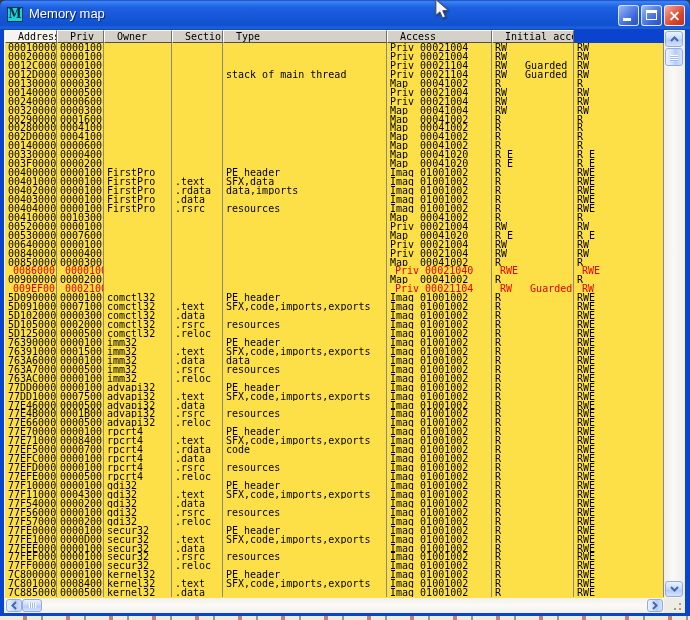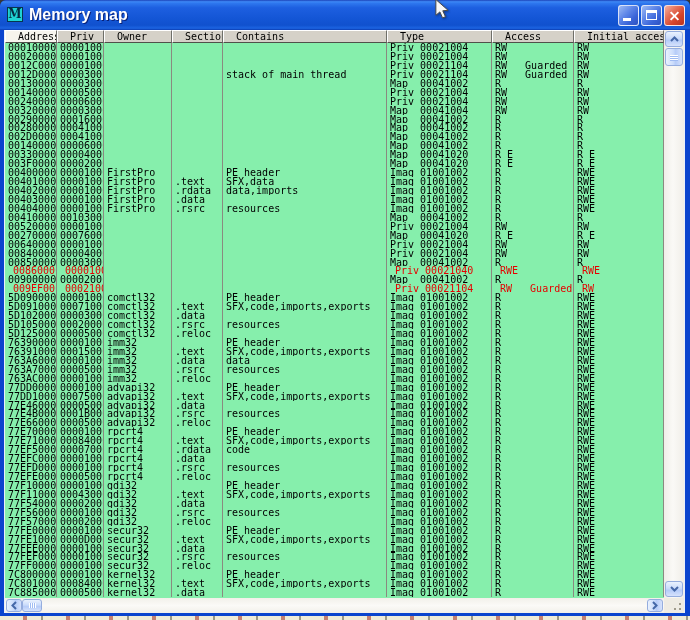--- a/index.html
+++ b/index.html
@@ -6,39 +6,39 @@
   *{box-sizing:border-box;}
   .window{position:absolute;left:0;top:0;width:690px;height:620px;background:#0A44CE;
           border-radius:6px 6px 0 0;overflow:hidden;font-family:"DejaVu Sans Mono",monospace;}
   
   .titlebar{position:absolute;left:0;top:0;width:690px;height:30px;border-radius:6px 6px 0 0;
     background:linear-gradient(180deg,#1C43B8 0%,#3E8AF8 6%,#2F79EF 10%,#1D5FE0 26%,#1456D6 60%,#1051CE 84%,#1C64E2 94%,#0A3CB0 100%);}
   .title-icon{position:absolute;left:7px;top:7px;width:16px;height:15px;background:#1FD3D3;
     border:1px solid #06354F;color:#042A44;font-family:"DejaVu Serif",serif;font-weight:bold;
     font-size:12px;line-height:13px;text-align:center;}
   .title-text{position:absolute;left:29px;top:6px;color:#FFFFFF;font-family:"Liberation Sans",sans-serif;
-    font-weight:bold;font-size:16px;text-shadow:1px 1px 0 rgba(8,28,110,0.9);}
+    font-weight:normal;font-size:13px;text-shadow:1px 1px 0 rgba(8,28,110,0.9);}
   .controls{position:absolute;right:5px;top:5px;display:flex;gap:2px;}
   .wbtn{position:relative;width:21px;height:21px;border-radius:3px;border:1px solid rgba(255,255,255,.8);}
   .wbtn.blue{background:linear-gradient(135deg,#9DBAF4 0%,#5E86E8 40%,#3A64D8 70%,#2E52C0 100%);}
   .wbtn.red{background:linear-gradient(135deg,#F4B0A0 0%,#E4705A 35%,#D6452C 65%,#B83420 100%);}
   .glyph-min{position:absolute;left:4px;bottom:4px;width:8px;height:3px;background:#fff;}
   .glyph-max{position:absolute;left:4px;top:4px;width:11px;height:10px;border:1px solid #fff;border-top:3px solid #fff;}
   .glyph-x1,.glyph-x2{position:absolute;left:4px;top:9px;width:11px;height:2px;background:#fff;}
   .glyph-x1{transform:rotate(45deg);} .glyph-x2{transform:rotate(-45deg);}
   
   .edge-line{position:absolute;top:30px;width:1px;height:583px;background:#E9EFF9;}
   
   .hdr-row{position:absolute;left:5px;top:30px;width:659px;height:13px;display:grid;
     grid-template-columns:52px 47px 68px 51px 164px 105px 82px 90px;}
   .hcell{background:#D5D1C8;border-top:1px solid #FFFFFF;border-left:1px solid #FFFFFF;
     border-right:1px solid #6F6F68;border-bottom:1px solid #50504A;
     font-size:10px;line-height:11px;padding-left:12px;color:#000;white-space:pre;overflow:hidden;}
   .hcell.selected{background:#F6F4ED;}
-  .tbody{position:absolute;left:5px;top:43px;width:659px;height:555px;background:#86efac;overflow:hidden;}
+  .tbody{position:absolute;left:5px;top:43px;width:659px;height:555px;background:#fde047;overflow:hidden;}
   .row{display:grid;grid-template-columns:52px 47px 68px 51px 164px 105px 82px 90px;height:8.95px;}
   .cell{font-size:10px;line-height:9px;padding-left:3px;color:#000;white-space:pre;overflow:hidden;
     border-right:1px solid #8A8A80;}
   .row.red .cell{color:#E60000;padding-left:8px;}
   
   .vscroll{position:absolute;left:664px;top:30px;width:20px;height:568px;
     background:linear-gradient(90deg,#F0EEE8 0%,#FAF9F6 45%,#F0EEE8 100%);}
   .hscroll{position:absolute;left:5px;top:598px;width:659px;height:15px;
     background:linear-gradient(180deg,#F2F0EA 0%,#FBFAF7 50%,#F2F0EA 100%);}
   .sbtn{position:absolute;border:1px solid #95ADDE;border-radius:3px;
@@ -87,21 +87,20 @@
   </div>
 
   <div class="edge-line" style="left:4px;"></div>
   <div class="edge-line" style="left:684px;"></div>
 
   <div class="hdr-row">
       <div class="hcell selected">Address</div>
       <div class="hcell">Priv</div>
       <div class="hcell">Owner</div>
       <div class="hcell">Section</div>
-      <div class="hcell">Contains</div>
       <div class="hcell">Type</div>
       <div class="hcell">Access</div>
       <div class="hcell">Initial access</div>
     </div>
 
   <div class="tbody">
       <div class="row">
     <div class="cell">00010000</div>
     <div class="cell">00001000</div>
     <div class="cell"></div>
@@ -305,21 +304,21 @@
     <div class="cell">00520000</div>
     <div class="cell">00001000</div>
     <div class="cell"></div>
     <div class="cell"></div>
     <div class="cell"></div>
     <div class="cell">Priv 00021004</div>
     <div class="cell">RW</div>
     <div class="cell">RW</div>
   </div>
       <div class="row">
-    <div class="cell">00270000</div>
+    <div class="cell">00530000</div>
     <div class="cell">00076000</div>
     <div class="cell"></div>
     <div class="cell"></div>
     <div class="cell"></div>
     <div class="cell">Map  00041020</div>
     <div class="cell">R E</div>
     <div class="cell">R E</div>
   </div>
       <div class="row">
     <div class="cell">00640000</div>

